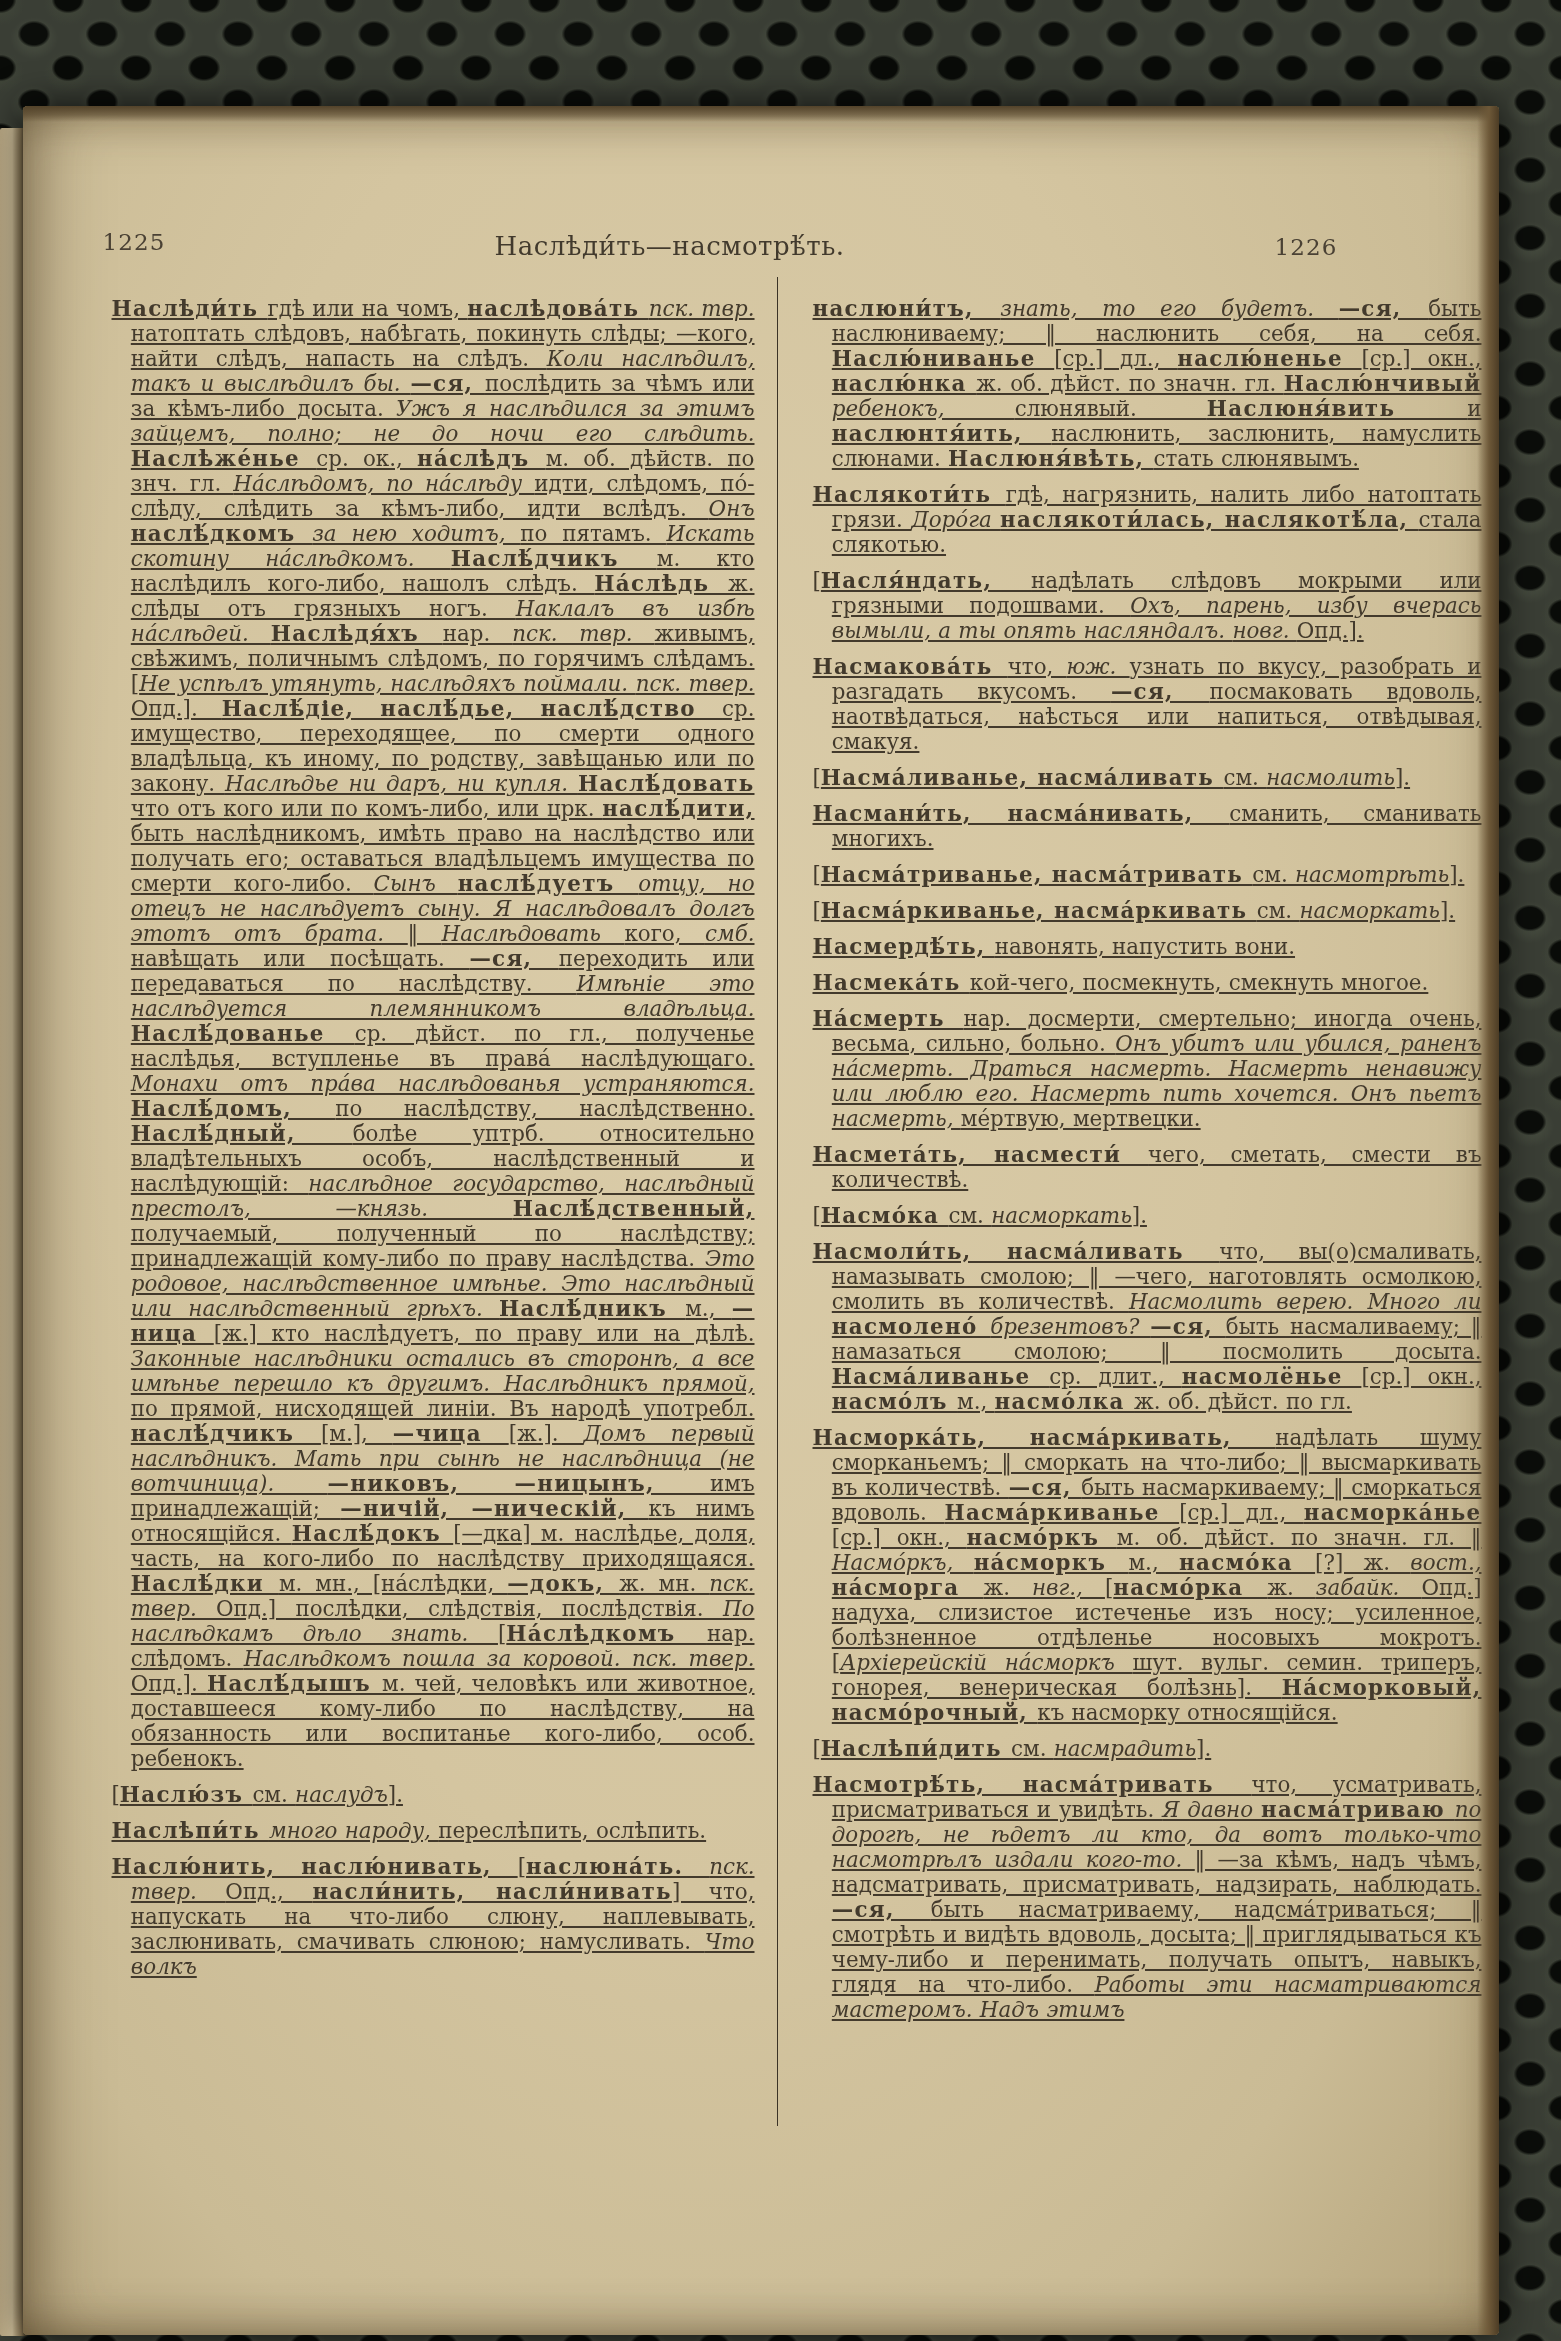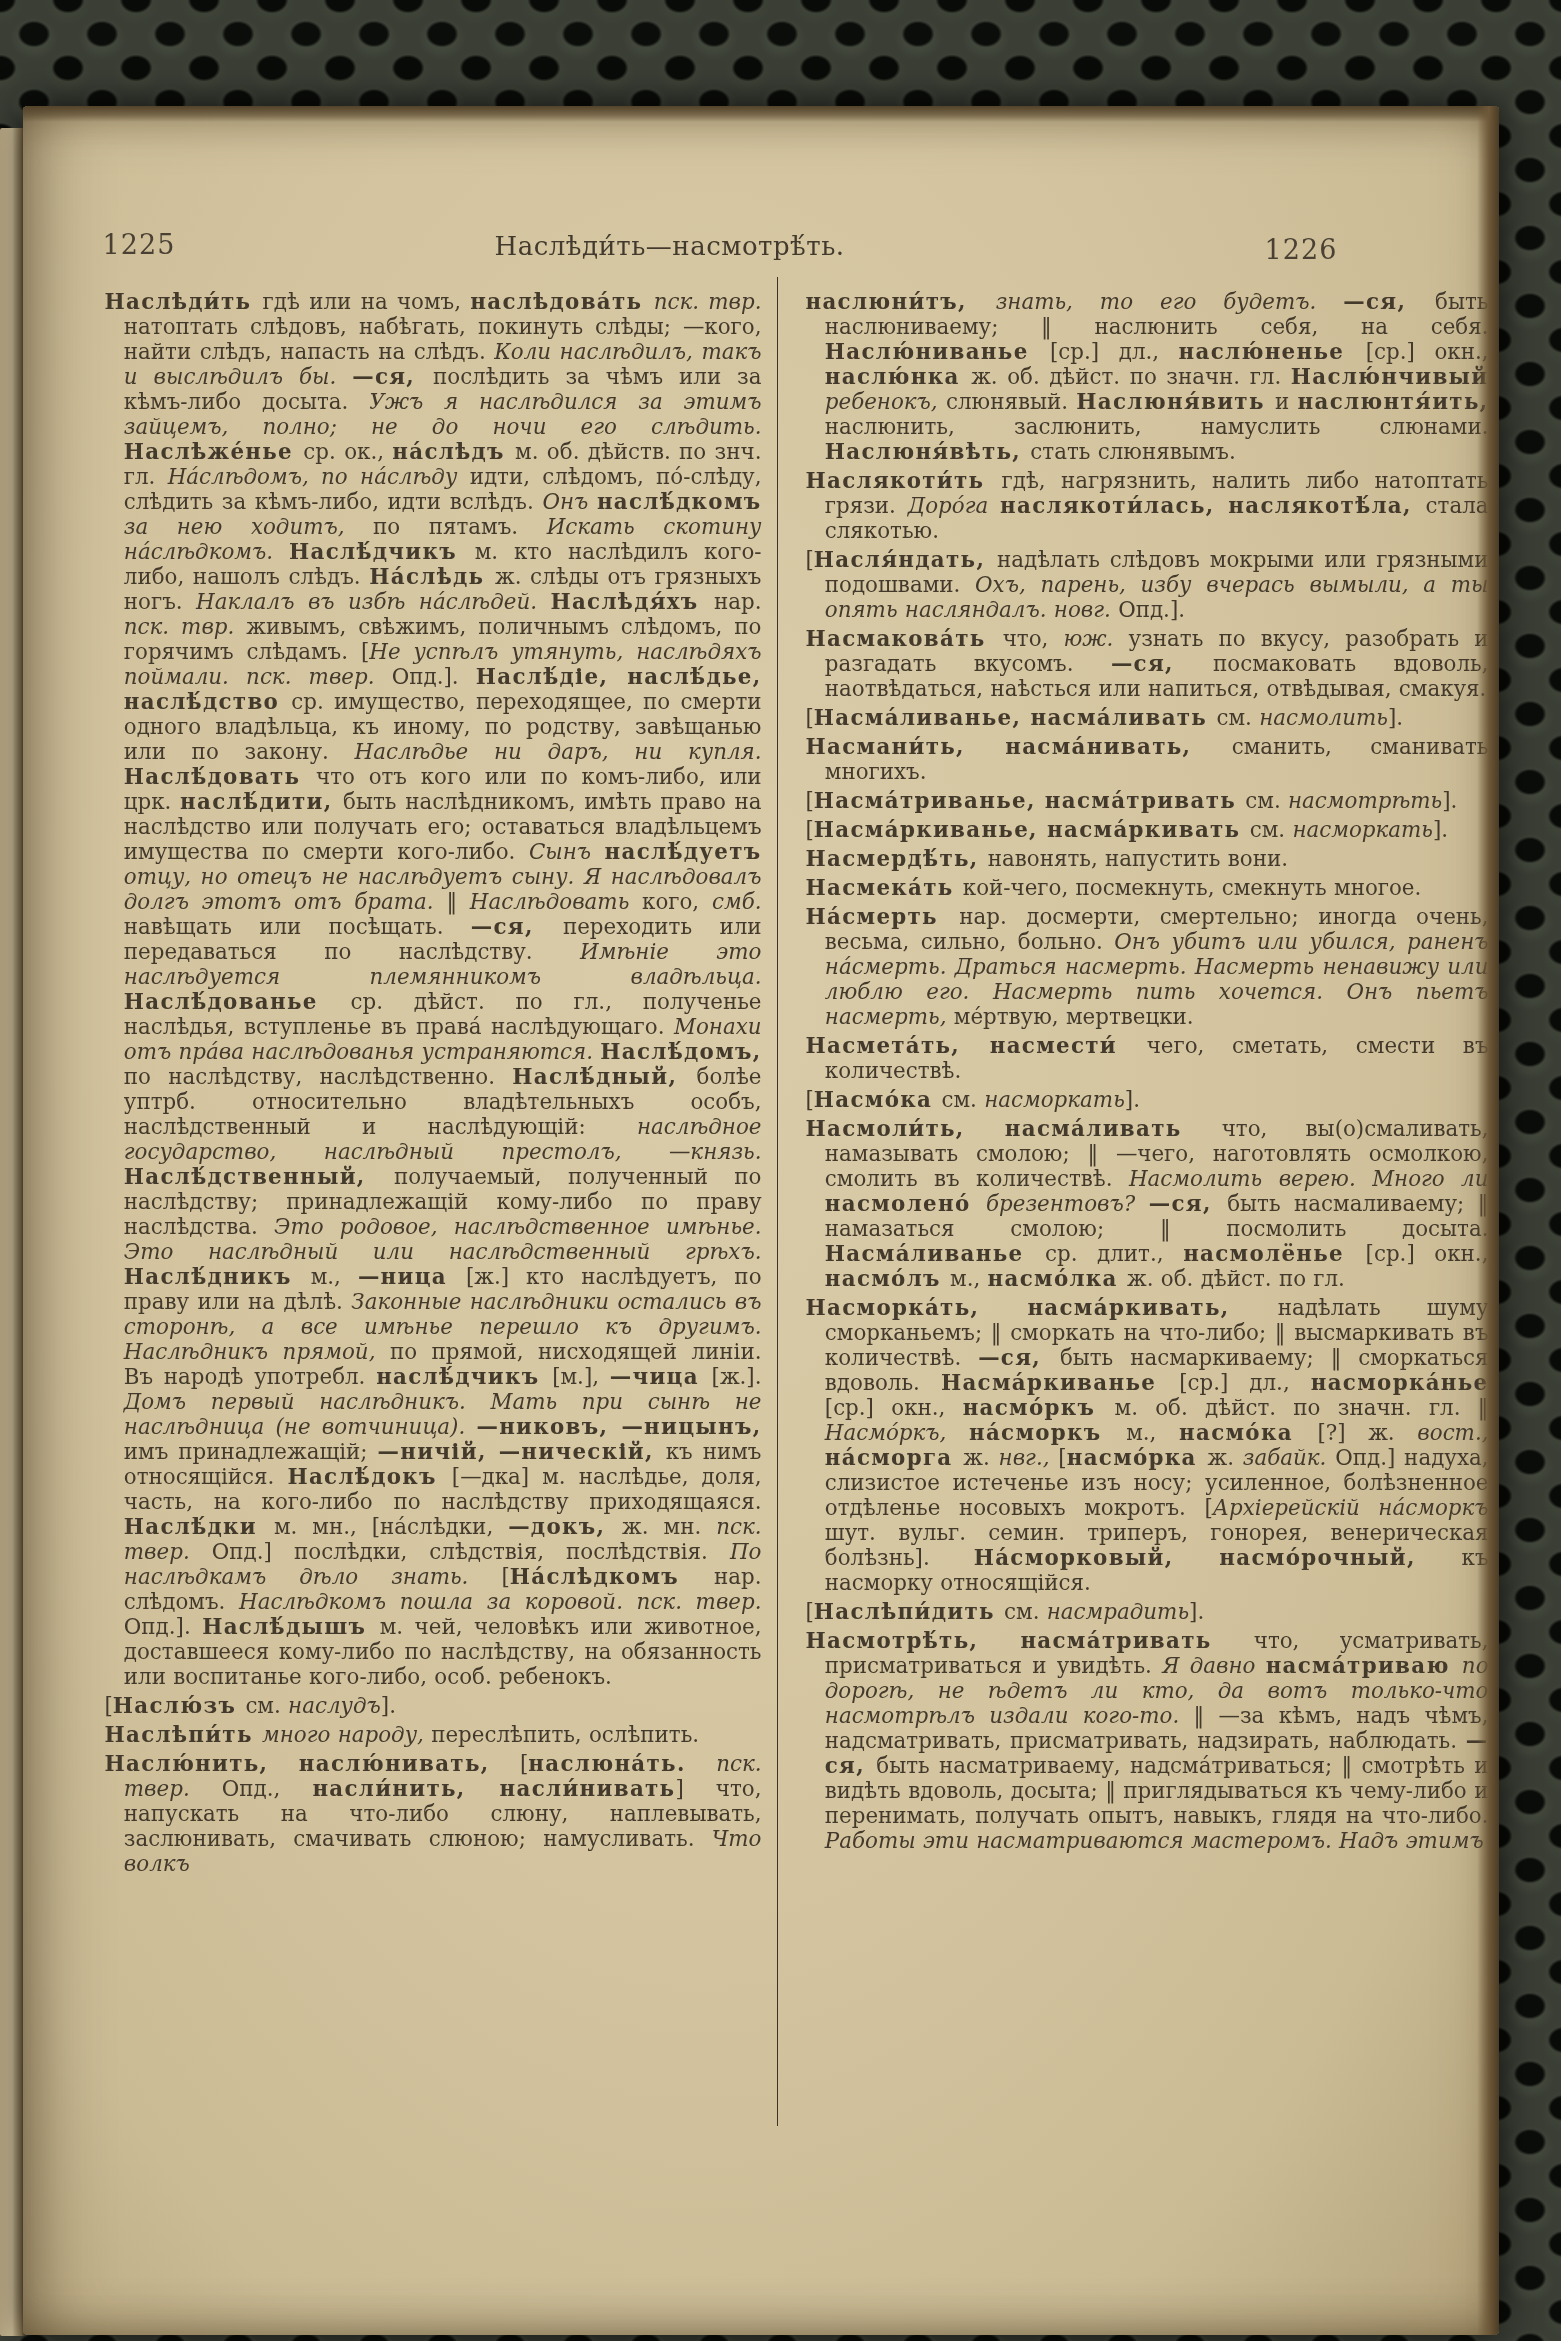--- a/index.html
+++ b/index.html
@@ -33,34 +33,34 @@
     border-radius:4.3px;overflow:hidden;
   }
   .page::before{ 
     content:"";position:absolute;left:0;top:0;width:100%;height:16px;
     background:linear-gradient(180deg,#53432a 0%,rgba(83,67,42,.55) 55%,rgba(83,67,42,0) 100%);
   }
   .page::after{ 
     content:"";position:absolute;right:0;top:0;width:21.4px;height:100%;
     background:linear-gradient(270deg,#4c3c25 0%,#6d5838 45%,rgba(109,88,56,0) 100%);
   }
-  .pagenum{position:absolute;font-size:27px;color:#4a4134;letter-spacing:1.1px;}
+  .pagenum{position:absolute;font-size:23px;color:#4a4134;letter-spacing:1.1px;}
   .pagenum.left{left:80px;top:123px;}
   .pagenum.right{right:161px;top:120px;margin-top:8px;}
   .running-title{
     position:absolute;left:472px;top:125px;width:349px;text-align:center;
     font-size:26px;font-weight:normal;color:#423a2d;letter-spacing:0.5px;white-space:nowrap;
   }
   .divider{position:absolute;left:754px;top:171px;width:1.6px;height:1849px;background:#3b3326;}
   .col{position:absolute;top:179px;color:#433a2c;}
   .col-left{left:78px;width:665px;}
   .col-right{left:779px;width:691px;}
   .entry{
-    margin:4px;text-align:justify;font-size:21.4px;line-height:25px;
-    padding-left:19.3px;text-indent:-19.3px;word-spacing:0.5px;
+    margin:11px;text-align:justify;font-size:21.4px;line-height:25px;
+    padding-left:19.3px;text-indent:-19.3px;word-spacing:0.5px;text-decoration:underline;
   }
   .entry span.b{font-weight:bold;letter-spacing:1.3px;}
   .entry span.i{font-style:italic;}
 </style>
 </head>
 <body>
 
 <div class="under-page"></div>
 
 <div class="page">

